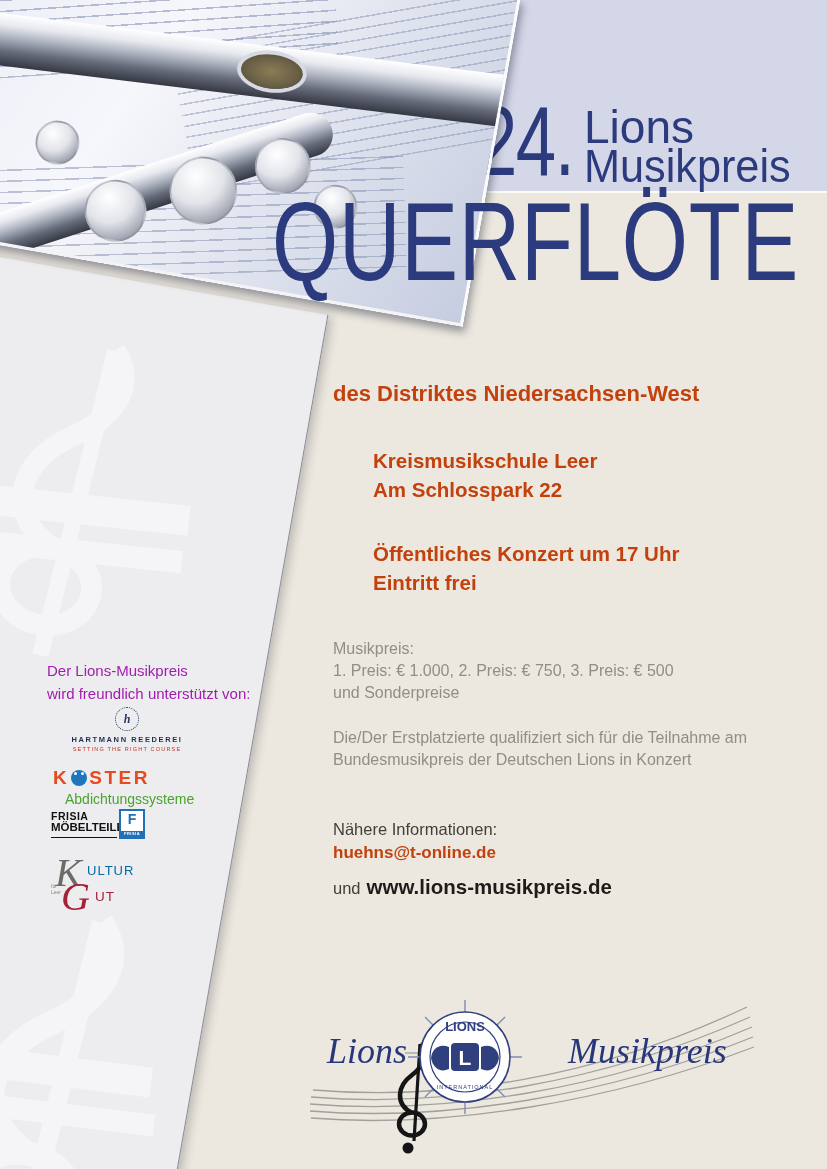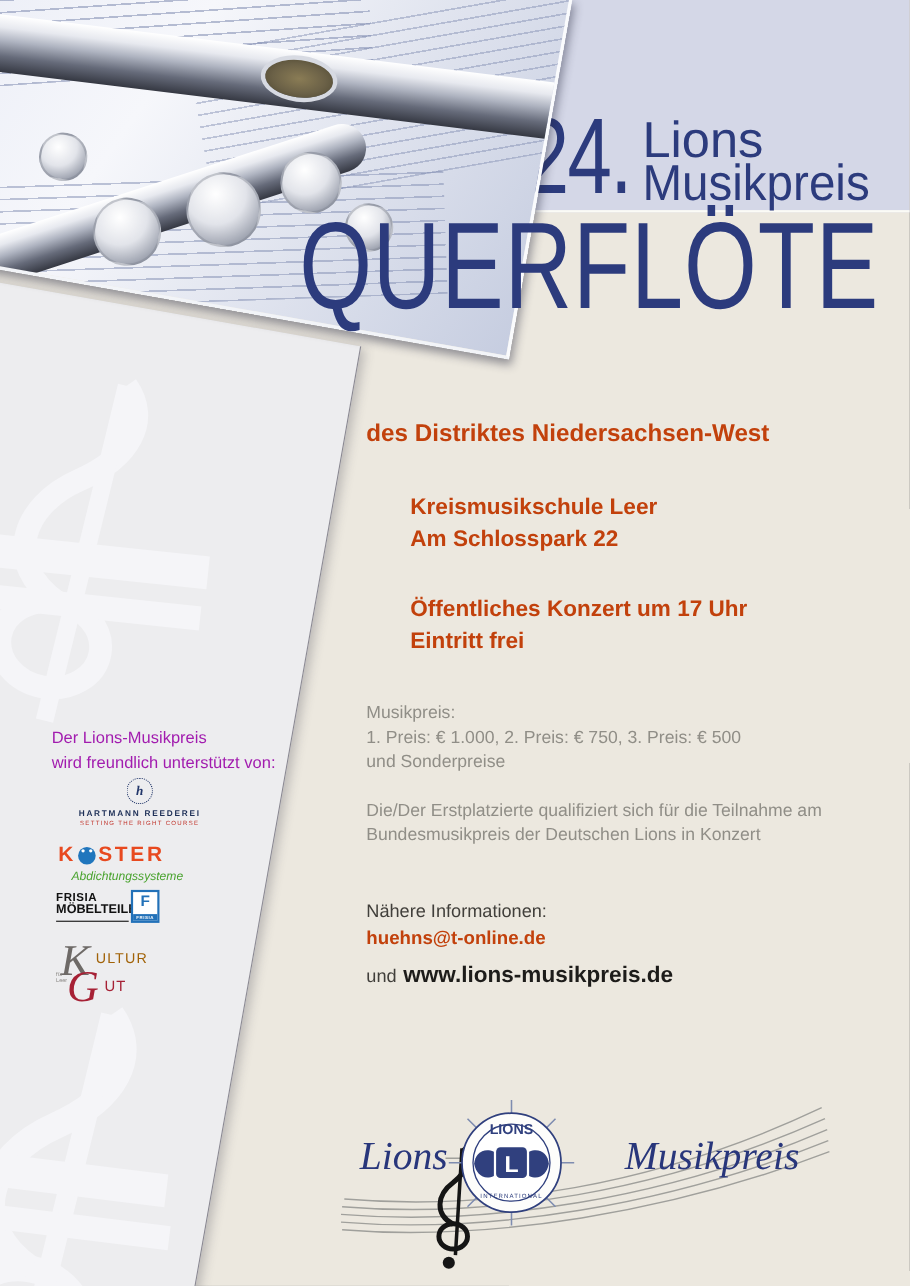--- a/index.html
+++ b/index.html
@@ -64,35 +64,35 @@
                border:1.5px dotted #24386b;display:flex;align-items:center;justify-content:center;}
   .hart-h{font-family:"Liberation Serif",serif;font-style:italic;font-weight:bold;font-size:12px;color:#24386b;}
   .hart-name{margin-top:4px;font-size:7.5px;letter-spacing:1.6px;color:#1d2f57;font-weight:bold;}
   .hart-tag{margin-top:2px;font-size:5.5px;letter-spacing:1.2px;color:#c13128;}
   .koester{position:absolute;top:108px;left:6px;}
   .ko-word{font-size:19px;font-weight:800;letter-spacing:2.5px;color:#e8491f;display:flex;align-items:center;}
   .ko-disc{position:relative;display:inline-block;width:16px;height:16px;border-radius:50%;
            background:#2076bd;margin:0 2px;}
   .ko-disc i{position:absolute;top:2px;width:3px;height:3px;border-radius:50%;background:#fff;}
   .ko-disc i.l{left:3px;} .ko-disc i.r{right:3px;}
-  .ko-tag{margin:2px 0 0 12px;font-size:11px;font-style:italic;color:#49a32e;}
+  .ko-tag{margin:2px 0 0 12px;font-size:14px;color:#49a32e;}
   .frisia{position:absolute;top:152px;left:4px;width:96px;color:#111;}
   .fr-l1{font-size:10.5px;font-weight:900;letter-spacing:.5px;line-height:10px;}
   .fr-l2{font-size:11.5px;font-weight:900;line-height:12px;}
   .fr-suf{font-size:5px;font-weight:bold;}
   .fr-rule{margin-top:2px;width:66px;border-bottom:1.5px solid #111;}
   .fr-badge{position:absolute;left:68px;top:-2px;width:22px;height:26px;border:2px solid #2271b8;
             background:#fff;text-align:center;}
   .fr-badge-f{font-size:14px;font-weight:900;color:#2271b8;line-height:17px;}
   .fr-badge-strip{position:absolute;left:0;bottom:0;width:100%;height:6px;background:#2271b8;
                   color:#fff;font-size:4px;font-weight:bold;line-height:6px;letter-spacing:.5px;}
   .kultur{position:absolute;top:196px;left:0;width:120px;height:72px;}
   .kg-script{font-family:"Liberation Serif",serif;font-style:italic;line-height:1;}
   .kg-k{position:absolute;left:8px;top:-2px;font-size:40px;color:#6e6a67;}
-  .kg-ultur{position:absolute;left:40px;top:8px;font-size:13px;letter-spacing:1px;color:#a16207;}
+  .kg-ultur{position:absolute;left:40px;top:8px;font-size:13px;letter-spacing:1px;color:#0369a1;}
   .kg-g{position:absolute;left:14px;top:22px;font-size:40px;color:#a62135;}
   .kg-ut{position:absolute;left:48px;top:34px;font-size:13.5px;letter-spacing:1px;color:#a62135;}
   .kg-small{position:absolute;left:4px;top:28px;font-size:5px;line-height:6px;color:#8a8784;}
 
   
   .f-lions{left:327px;top:1030px;font-family:"Liberation Serif",serif;font-style:italic;
            font-size:36px;color:#28367b;z-index:6;}
   .f-musik{left:568px;top:1030px;font-family:"Liberation Serif",serif;font-style:italic;
            font-size:36px;color:#28367b;z-index:6;}
   .swoosh{left:295px;top:983px;z-index:5;}

